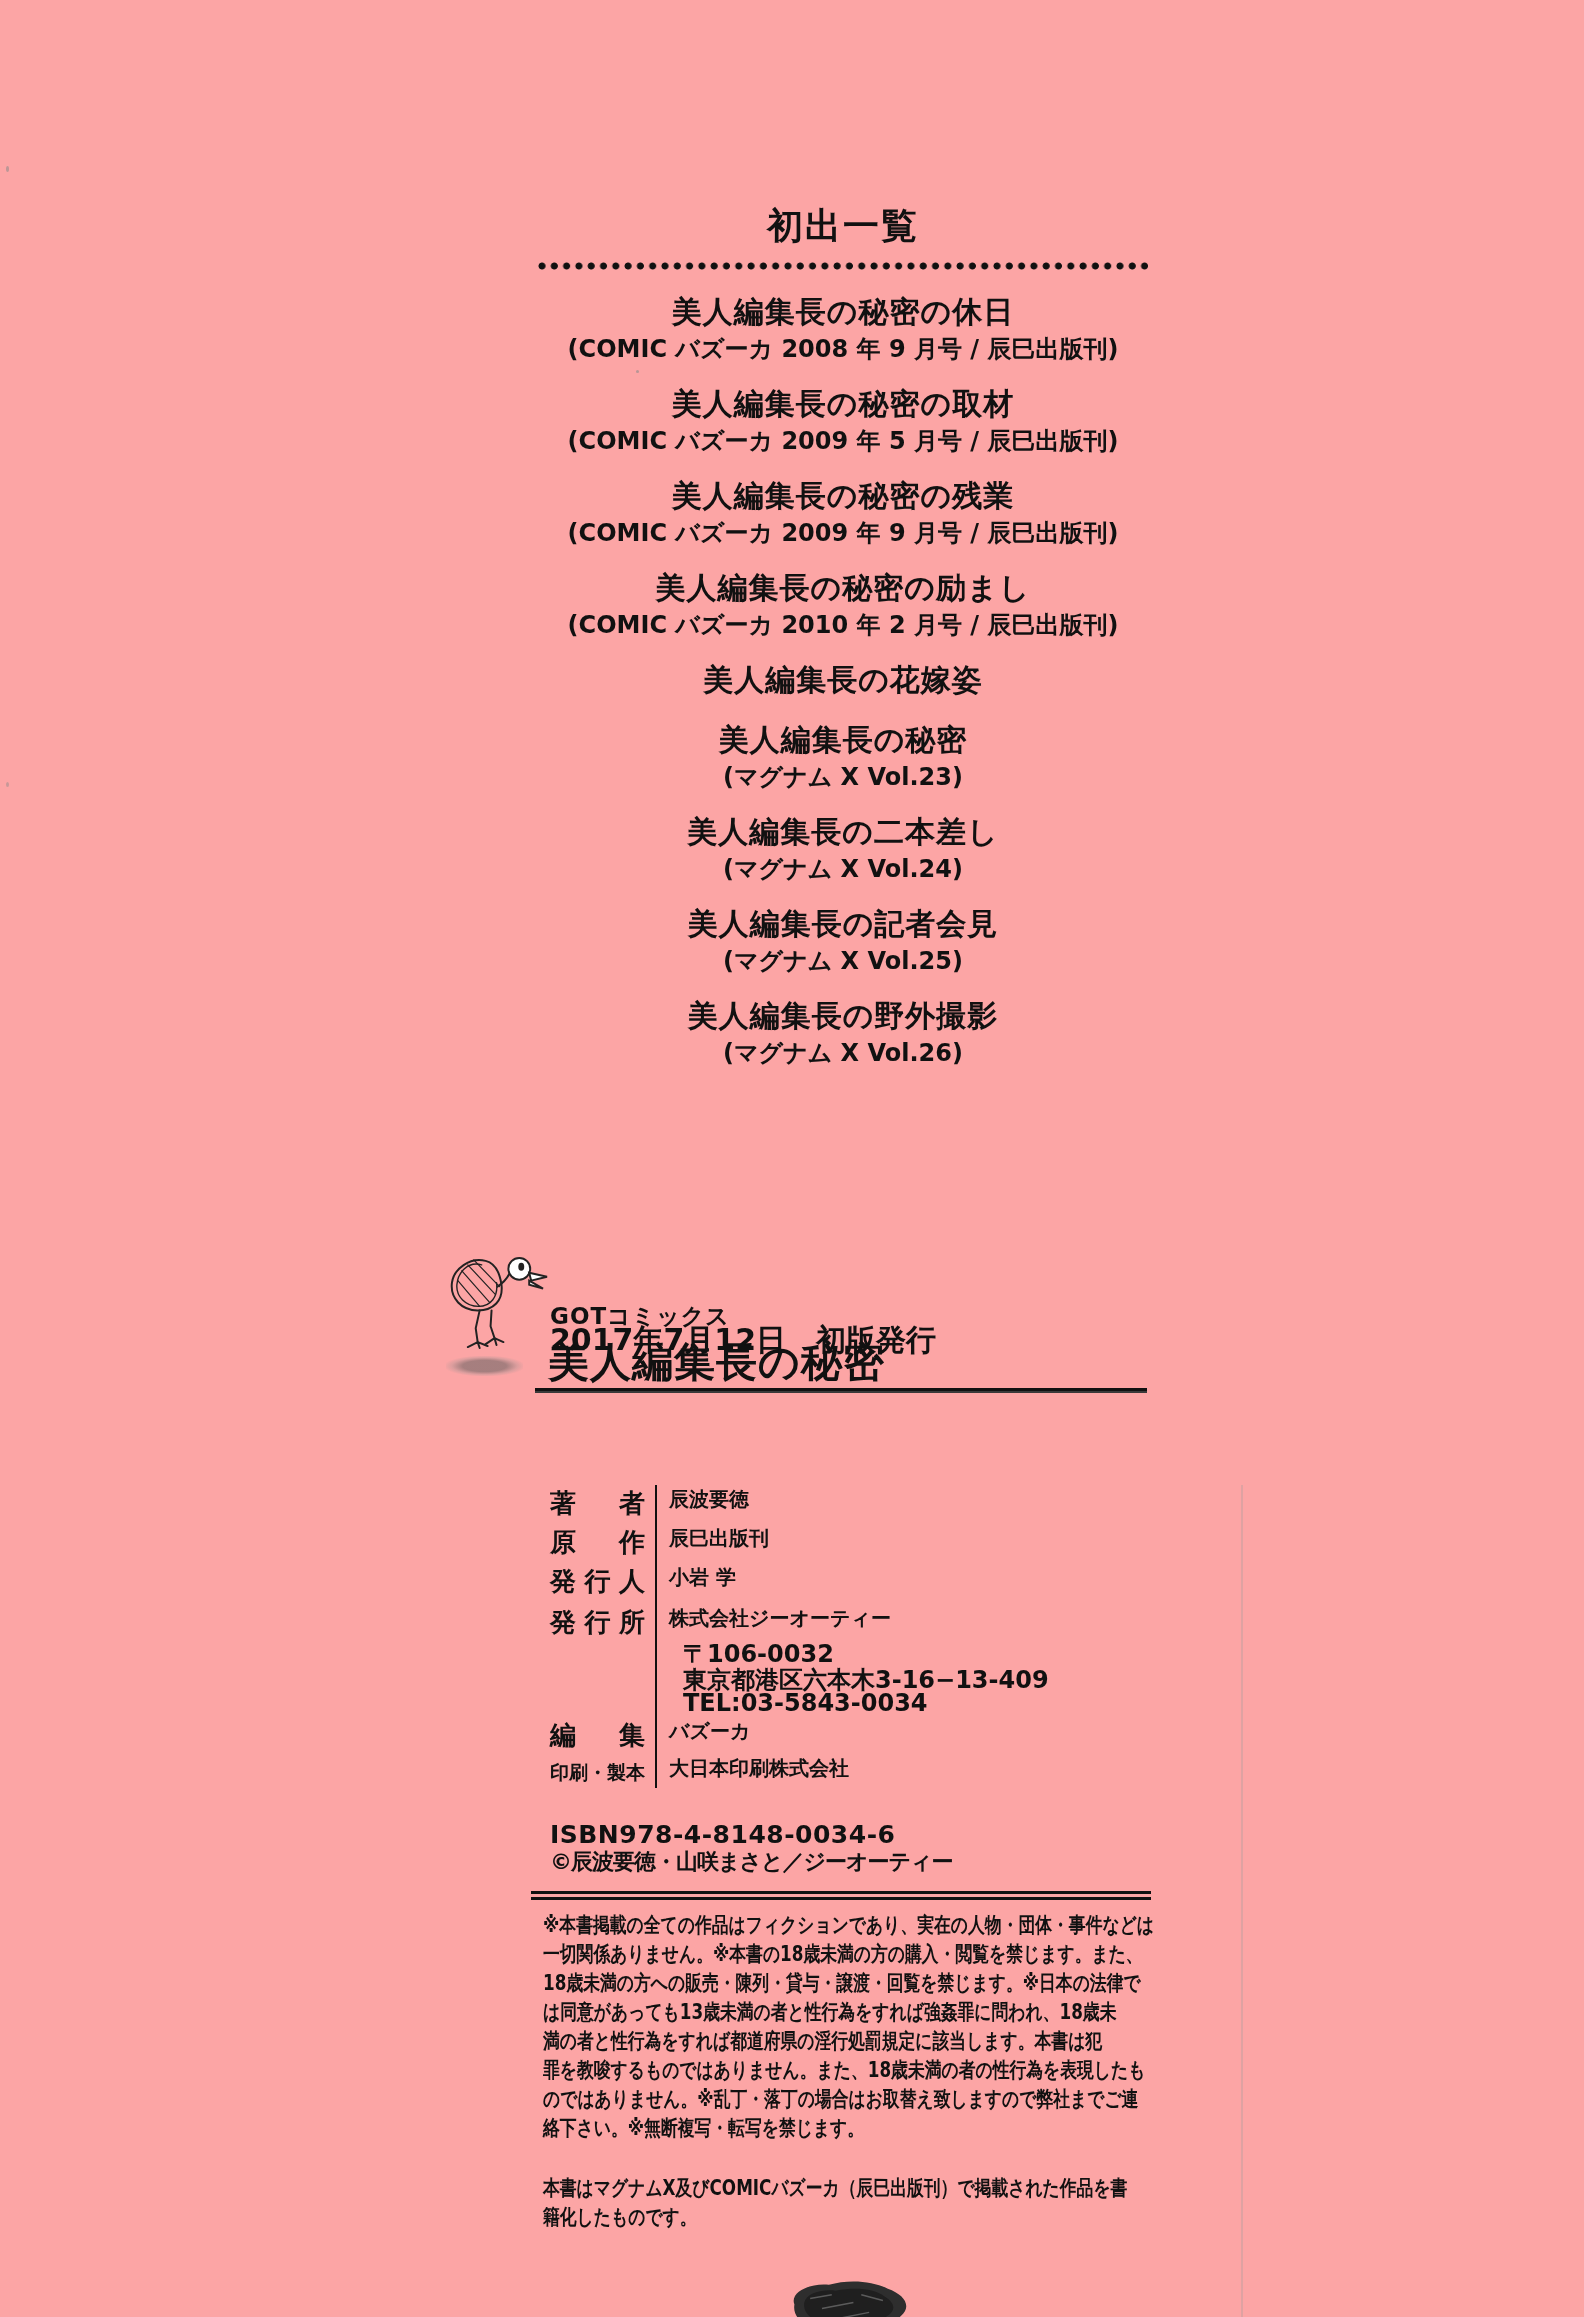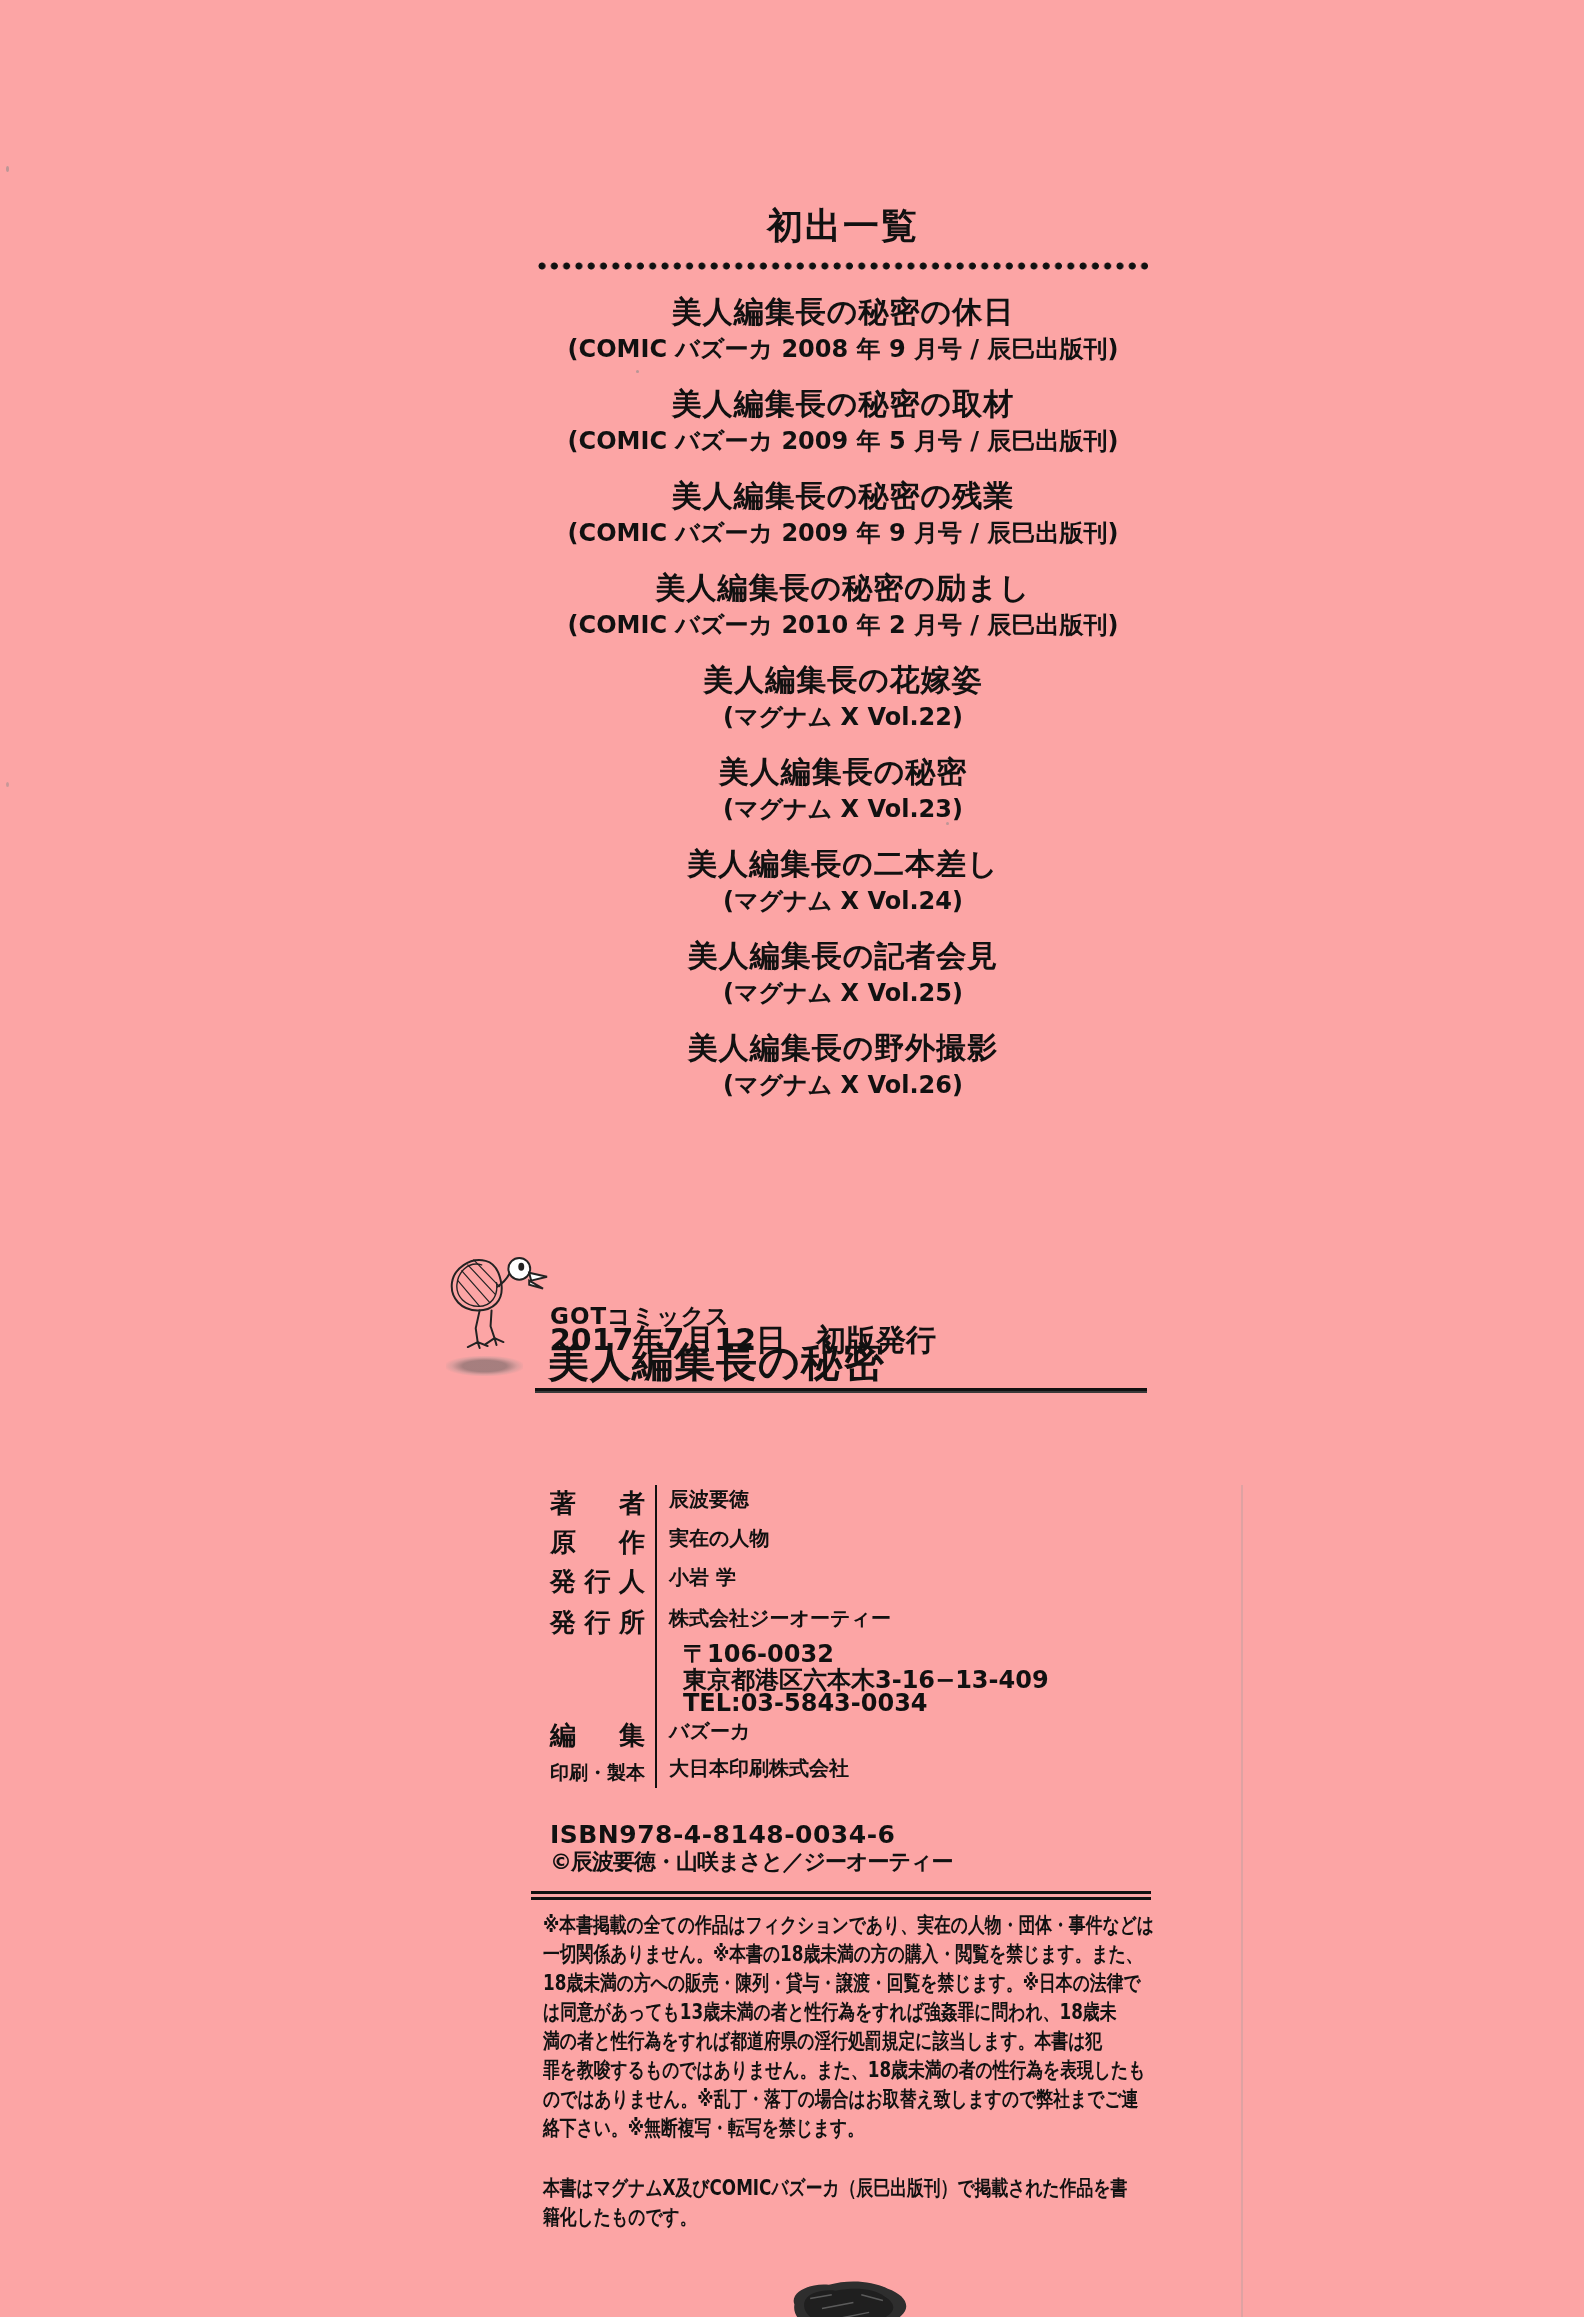--- a/index.html
+++ b/index.html
@@ -75,21 +75,20 @@
     <div class="entry">
       <div class="entry-title">美人編集長の秘密の残業</div>
       <div class="entry-source">(COMIC バズーカ 2009 年 9 月号 / 辰巳出版刊)</div>
     </div>
     <div class="entry">
       <div class="entry-title">美人編集長の秘密の励まし</div>
       <div class="entry-source">(COMIC バズーカ 2010 年 2 月号 / 辰巳出版刊)</div>
     </div>
     <div class="entry">
       <div class="entry-title">美人編集長の花嫁姿</div>
-      <div class="entry-source">(マグナム X Vol.22)</div>
     </div>
     <div class="entry">
       <div class="entry-title">美人編集長の秘密</div>
       <div class="entry-source">(マグナム X Vol.23)</div>
     </div>
     <div class="entry">
       <div class="entry-title">美人編集長の二本差し</div>
       <div class="entry-source">(マグナム X Vol.24)</div>
     </div>
     <div class="entry">
@@ -129,21 +128,21 @@
   <div class="book-title">美人編集長の秘密</div>
   <div class="title-rule"></div>
   <div class="edition">2017年7月12日　初版発行</div>
 
   <div class="vline"></div>
 
   <div class="lab" style="top:1486px">著者</div>
   <div class="val" style="top:1486px">辰波要徳</div>
 
   <div class="lab" style="top:1525px">原作</div>
-  <div class="val" style="top:1525px">実在の人物</div>
+  <div class="val" style="top:1525px">辰巳出版刊</div>
 
   <div class="lab" style="top:1564px">発行人</div>
   <div class="val" style="top:1564px">小岩 学</div>
 
   <div class="lab" style="top:1605px">発行所</div>
   <div class="val" style="top:1605px">株式会社ジーオーティー</div>
   <div class="addr" style="top:1638px">〒106-0032</div>
   <div class="addr" style="top:1664px">東京都港区六本木3-16−13-409</div>
   <div class="addr" style="top:1689px">TEL:03-5843-0034</div>
 

